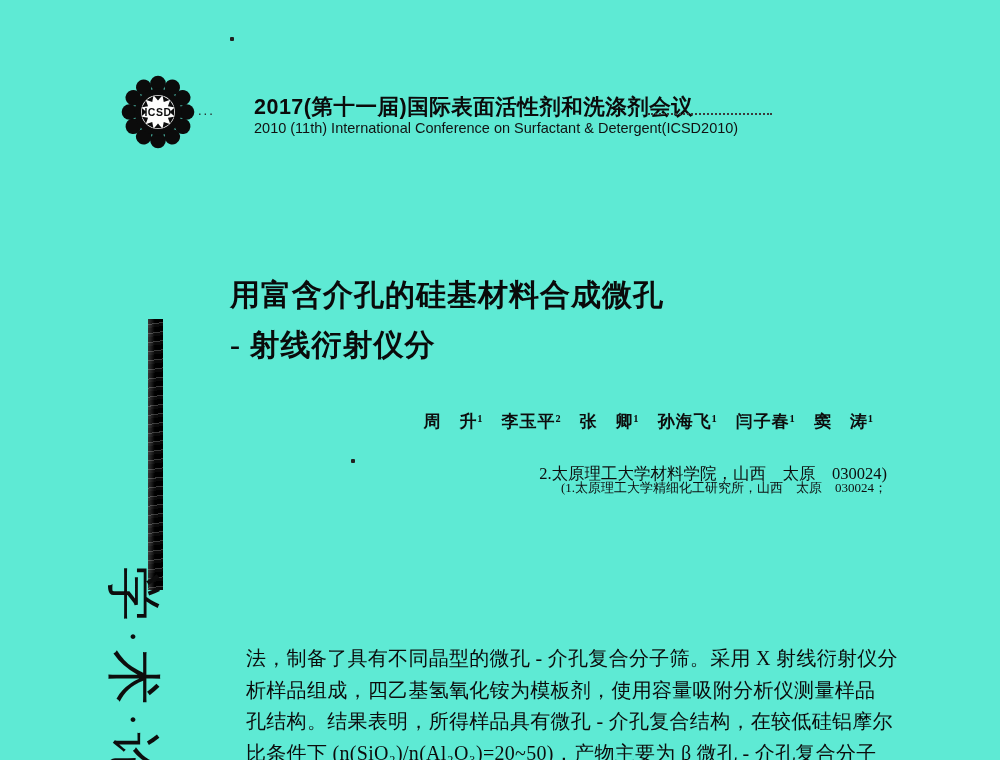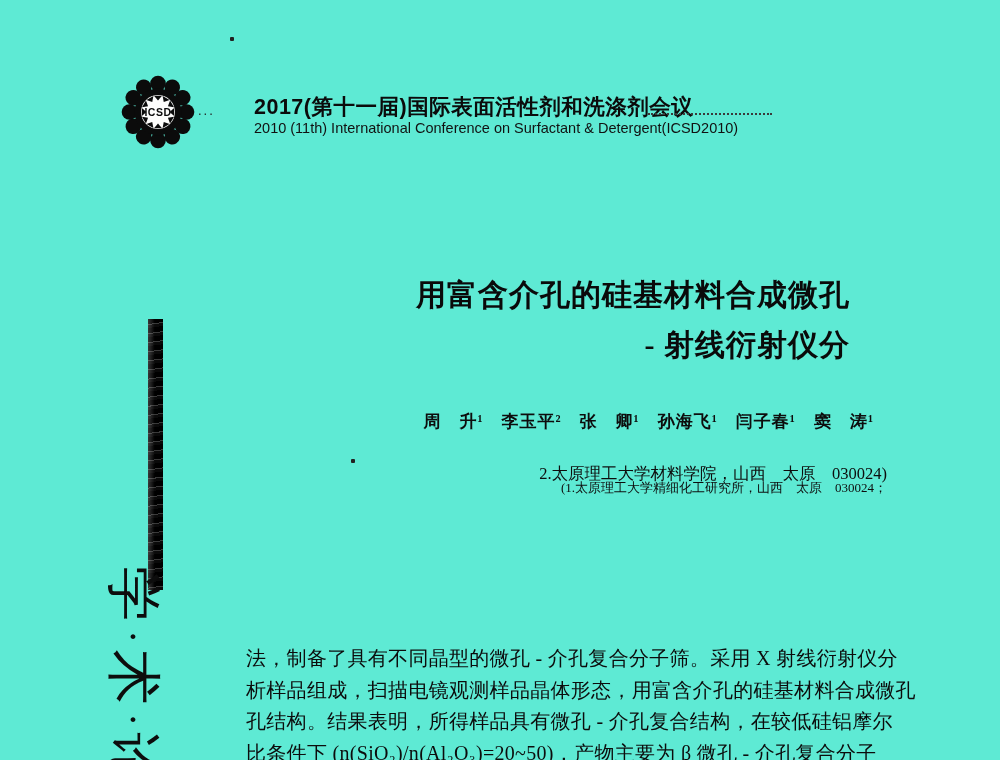--- a/index.html
+++ b/index.html
@@ -31,21 +31,21 @@
       linear-gradient(90deg, rgba(255,255,255,.22) 0, rgba(255,255,255,0) 45%),
       repeating-linear-gradient(172deg,#000 0 5px,#3a3a3a 5px 6px,#0a0a0a 6px 9px);
   }
   .vcol{position:absolute;left:100px;top:562px;width:66px;display:flex;
     flex-direction:column;align-items:center;}
   .vchar{height:64px;width:66px;display:flex;align-items:center;justify-content:center;
     font-size:55px;color:#0d0d0d;transform:rotate(90deg);}
   .vdot{height:19px;width:66px;display:flex;align-items:center;justify-content:center;
     font-size:30px;font-weight:bold;color:#0d0d0d;}
   
-  .title-block{position:absolute;left:230px;top:270px;width:620px;text-align:right;
+  .title-block{position:absolute;left:230px;top:270px;width:620px;text-align:left;
     font-weight:bold;font-size:30px;letter-spacing:1px;color:#0a0a0a;}
   .title-block div{line-height:50px;white-space:nowrap;}
   .byline{position:absolute;right:113px;text-align:right;white-space:nowrap;color:#0d0d0d;}
   .authors{top:410px;font-size:17px;font-weight:bold;padding-right:13px;letter-spacing:1px;}
   .affil1{top:437px;font-size:13px;margin-top:42px;}
   .affil2{top:463px;font-size:16.5px;}
   .abs-row{position:absolute;left:246px;font-size:20px;line-height:24px;
     letter-spacing:0.3px;white-space:nowrap;color:#0c0c0c;}
   .abs-label{font-weight:bold;}
 </style>
@@ -112,17 +112,17 @@
     <div>- 射线衍射仪分</div>
   </div>
 
   <div class="byline authors">周　升¹　李玉平²　张　卿¹　孙海飞¹　闫子春¹　窦　涛¹</div>
   <div class="byline affil1">(1.太原理工大学精细化工研究所，山西　太原　030024；</div>
   <div class="byline affil2">2.太原理工大学材料学院，山西　太原　030024)</div>
 
   <div class="speckle" style="left:351px;top:459px;"></div>
 
   <div class="abs-row" style="top:646px;">法，制备了具有不同晶型的微孔 - 介孔复合分子筛。采用 X 射线衍射仪分</div>
-  <div class="abs-row" style="top:678px;">析样品组成，扫描电镜观测样品晶体形态，用富含介孔的硅基材料合成微孔</div>
+  <div class="abs-row" style="top:678px;">析样品组成，四乙基氢氧化铵为模板剂，使用容量吸附分析仪测量样品</div>
   <div class="abs-row" style="top:709px;">孔结构。结果表明，所得样品具有微孔 - 介孔复合结构，在较低硅铝摩尔</div>
   <div class="abs-row" style="top:741px;">比条件下 (n(SiO₂)/n(Al₂O₃)=20~50)，产物主要为 β 微孔 - 介孔复合分子</div>
 
 </div>
 
 </body></html>

